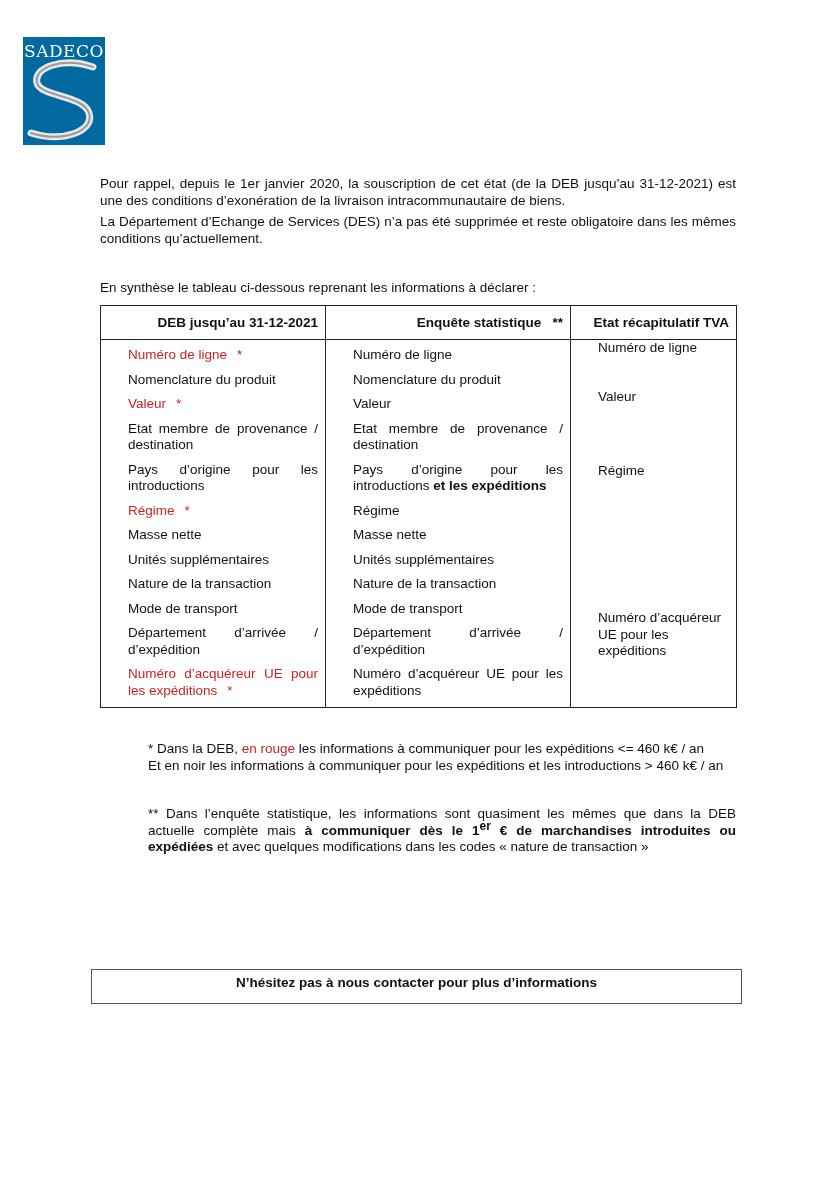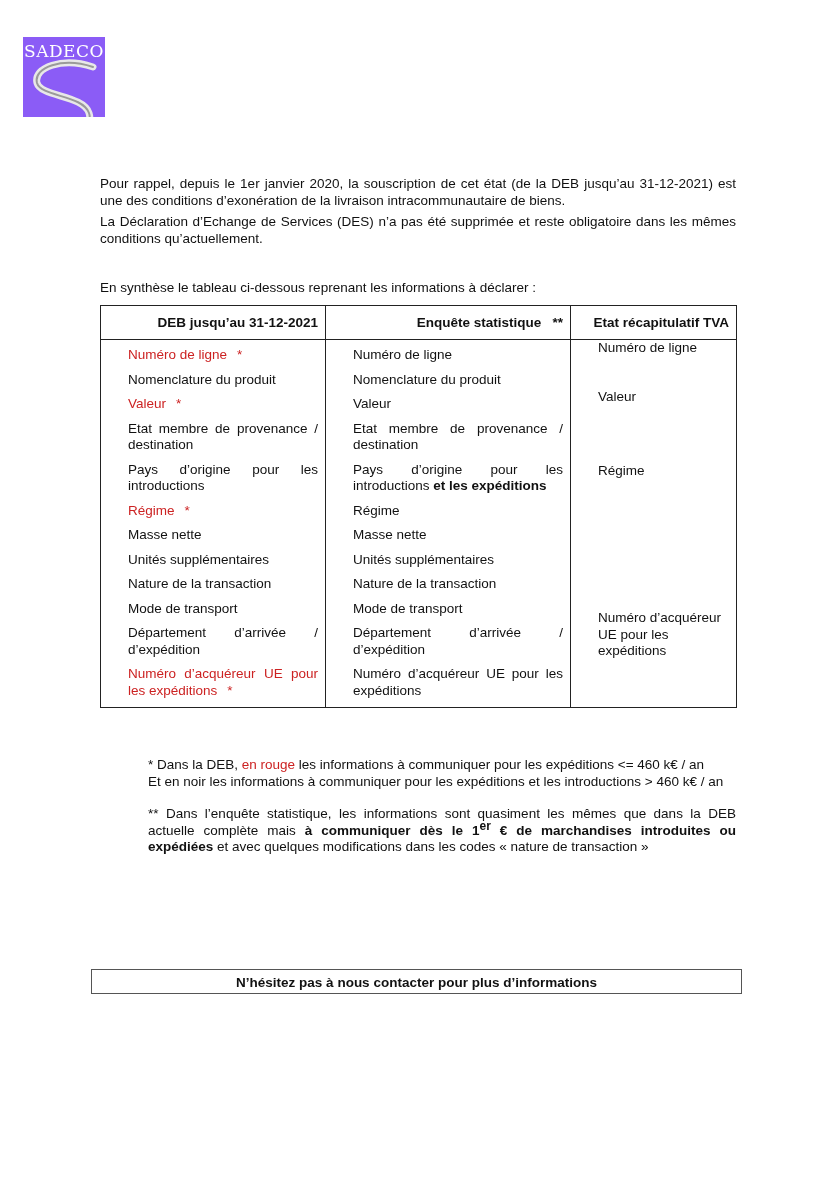--- a/index.html
+++ b/index.html
@@ -2,22 +2,22 @@
 <html><head>
   <meta charset="utf-8">
   <style>
     html, body { margin: 0; padding: 0; background: #ffffff; }
     body {
       width: 835px; height: 1180px; position: relative; overflow: hidden;
       font-family: "Liberation Sans", sans-serif; color: #111;
       font-size: 13.5px;
     }
     .logo {
-      position: absolute; left: 23px; top: 37px; width: 82px; height: 80px;
-      background: #8b5cf6; overflow: hidden;
+      position: absolute; left: 23px; top: 37px; width: 82px; height: 108px;
+      background: #0369a1; overflow: hidden;
     }
     .logo .brand {
       position: absolute; left: 0; top: 4px; width: 100%; text-align: center;
       color: #fff; font-family: "DejaVu Serif", serif; font-size: 17px;
       letter-spacing: 0.5px; font-weight: normal;
     }
     .logo svg { position: absolute; left: 0; top: 22px; }
 
     .para {
       position: absolute; left: 100px; width: 636px; line-height: 16.5px;
@@ -41,44 +41,44 @@
     col.c1 { width: 225px; }
     col.c2 { width: 245px; }
     col.c3 { width: 166px; }
     .cell-body { padding-top: 7px; }
     .item { line-height: 16.5px; margin-bottom: 8px; text-align: justify; margin-left: 20px; }
     .item.red { color: #cc2222; }
     .star { margin-left: 10px; }
     .bold { font-weight: bold; }
 
     .notes { position: absolute; left: 148px; width: 588px; line-height: 16.5px; text-align: justify; margin: 0; }
-    .n1 { top: 741px; margin-top: 16px; }
+    .n1 { top: 741px; }
     .n2 { top: 806px; }
     .red-text { color: #cc2222; }
     sup { font-size: 12px; line-height: 0; }
 
     .contact {
-      position: absolute; left: 91px; top: 969px; width: 651px; height: 25px;
+      position: absolute; left: 91px; top: 969px; width: 651px; height: 35px;
       border: 1px solid #555; box-sizing: border-box; text-align: center;
       font-weight: bold; line-height: 25px; font-size: 13.5px;
     }
   </style>
 </head>
 <body>
 
 <div class="logo">
   <div class="brand">SADECO</div>
   <svg width="82" height="86" viewBox="0 0 82 86">
     <path d="M70 8 C40 -2 10 8 14 24 C18 38 60 36 66 54 C72 72 40 84 8 74" fill="none" stroke="#e8e8e8" stroke-width="7" stroke-linecap="round"></path>
     <path d="M70 8 C40 -2 10 8 14 24 C18 38 60 36 66 54 C72 72 40 84 8 74" fill="none" stroke="#9a9a9a" stroke-width="2" stroke-linecap="round"></path>
   </svg>
 </div>
 
 <p class="para p1">Pour rappel, depuis le 1er janvier 2020, la souscription de cet état (de la DEB jusqu’au 31-12-2021) est une des conditions d’exonération de la livraison intracommunautaire de biens.</p>
-<p class="para p2">La Déclaration d’Echange de Services (DES) n’a pas été supprimée et reste obligatoire dans les mêmes conditions qu’actuellement.</p>
+<p class="para p2">La Département d’Echange de Services (DES) n’a pas été supprimée et reste obligatoire dans les mêmes conditions qu’actuellement.</p>
 <p class="para p3">En synthèse le tableau ci-dessous reprenant les informations à déclarer :</p>
 
 <table class="summary">
   <colgroup>
       <col class="c1">
       <col class="c2">
       <col class="c3">
     </colgroup>
   <thead>
     <tr>

